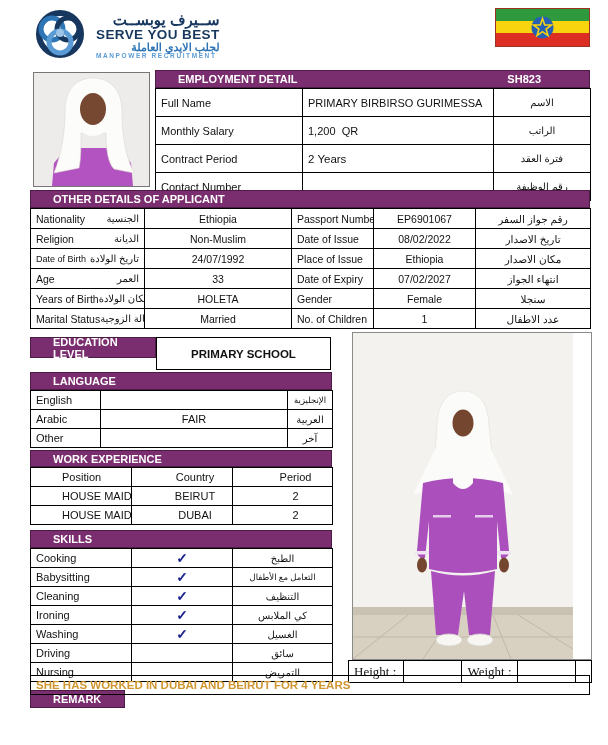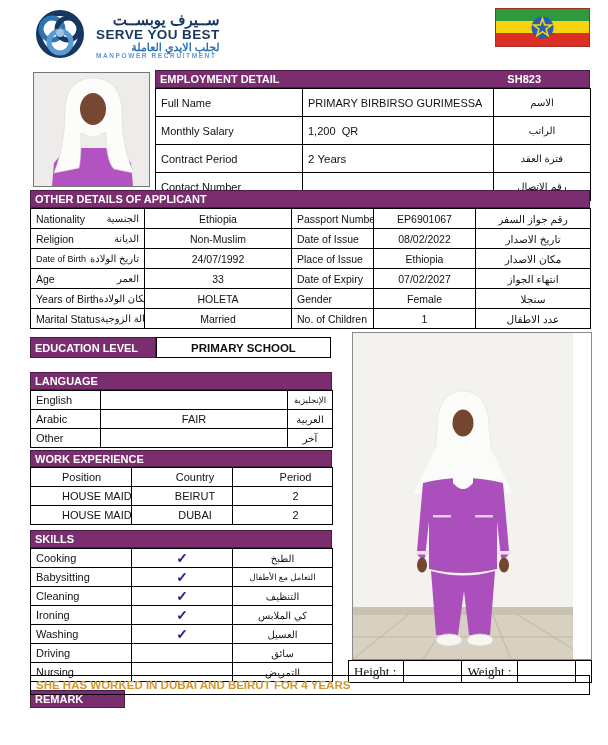--- a/index.html
+++ b/index.html
@@ -10,21 +10,21 @@
   .logo{position:absolute;left:30px;top:6px;display:flex;align-items:center;gap:6px;}
   .logo-text{display:flex;flex-direction:column;line-height:1.05;}
   .logo-ar1{font-size:15px;font-weight:bold;color:#17375e;direction:rtl;}
   .logo-en1{font-size:13.5px;font-weight:bold;color:#17375e;letter-spacing:.4px;}
   .logo-ar2{font-size:11px;font-weight:bold;color:#2e75b6;direction:rtl;}
   .logo-en2{font-size:6.5px;font-weight:bold;color:#5b9bd5;letter-spacing:1.6px;}
   .flag{position:absolute;left:495px;top:8px;width:95px;height:39px;border:1px solid #9a3324;box-sizing:border-box;}
 
   
   .sec-hdr{background:#7b2e6f;color:#fff;font-weight:bold;font-size:11px;
-           display:flex;align-items:center;padding:0 4px;box-sizing:border-box;border:1px solid #4b1c44;}
+           display:flex;align-items:center;padding:0 22px;box-sizing:border-box;border:1px solid #4b1c44;}
   table{border-collapse:collapse;table-layout:fixed;width:100%;}
   td{border:1px solid #000;font-size:11px;padding:0 5px;overflow:hidden;white-space:nowrap;box-sizing:border-box;}
   .c{text-align:center;}
   .ar{direction:rtl;text-align:center;font-size:10px;}
   .pre{white-space:pre;}
 
   
   .photo-portrait{position:absolute;left:33px;top:72px;width:117px;height:115px;border:1px solid #777;box-sizing:border-box;}
   .emp{position:absolute;left:155px;top:70px;width:435px;}
   .emp .sec-hdr{height:18px;justify-content:space-between;padding-right:48px;}
@@ -35,21 +35,21 @@
   .other .sec-hdr{height:18px;}
   .other td{height:20px;font-size:10.5px;}
   .dual{display:flex;justify-content:space-between;align-items:center;}
   .dual .en{white-space:nowrap;}
   .dual .arl{direction:rtl;font-size:10px;}
   .sm{font-size:9px;}
 
   
   .edu{position:absolute;left:30px;top:337px;display:flex;}
   .edu-hdr{width:126px;height:21px;}
-  .edu-val{width:175px;height:21px;border:1px solid #000;box-sizing:border-box;
+  .edu-val{width:175px;height:33px;border:1px solid #000;box-sizing:border-box;
            display:flex;align-items:center;justify-content:center;font-weight:bold;font-size:11.5px;}
 
   
   .lang{position:absolute;left:30px;top:372px;width:302px;}
   .lang .sec-hdr{height:18px;}
   .lang td{height:19px;}
   .work{position:absolute;left:30px;top:450px;width:302px;}
   .work .sec-hdr{height:17px;}
   .work td{height:19px;padding-left:31px;}
   .skills{position:absolute;left:30px;top:530px;width:302px;}
@@ -134,21 +134,21 @@
         <td class="ar">الراتب</td>
       </tr>
       <tr>
         <td>Contract Period</td>
         <td class="pre" style="font-size:11.5px">2 Years</td>
         <td class="ar">فترة العقد</td>
       </tr>
       <tr>
         <td>Contact Number</td>
         <td class="pre"></td>
-        <td class="ar">رقم الاتصال</td>
+        <td class="ar">رقم الوظيفة</td>
       </tr>
     </tbody>
       </table>
   </div>
 
   <div class="other">
     <div class="sec-hdr">
       <span>OTHER DETAILS OF APPLICANT</span>
     </div>
     <table>

